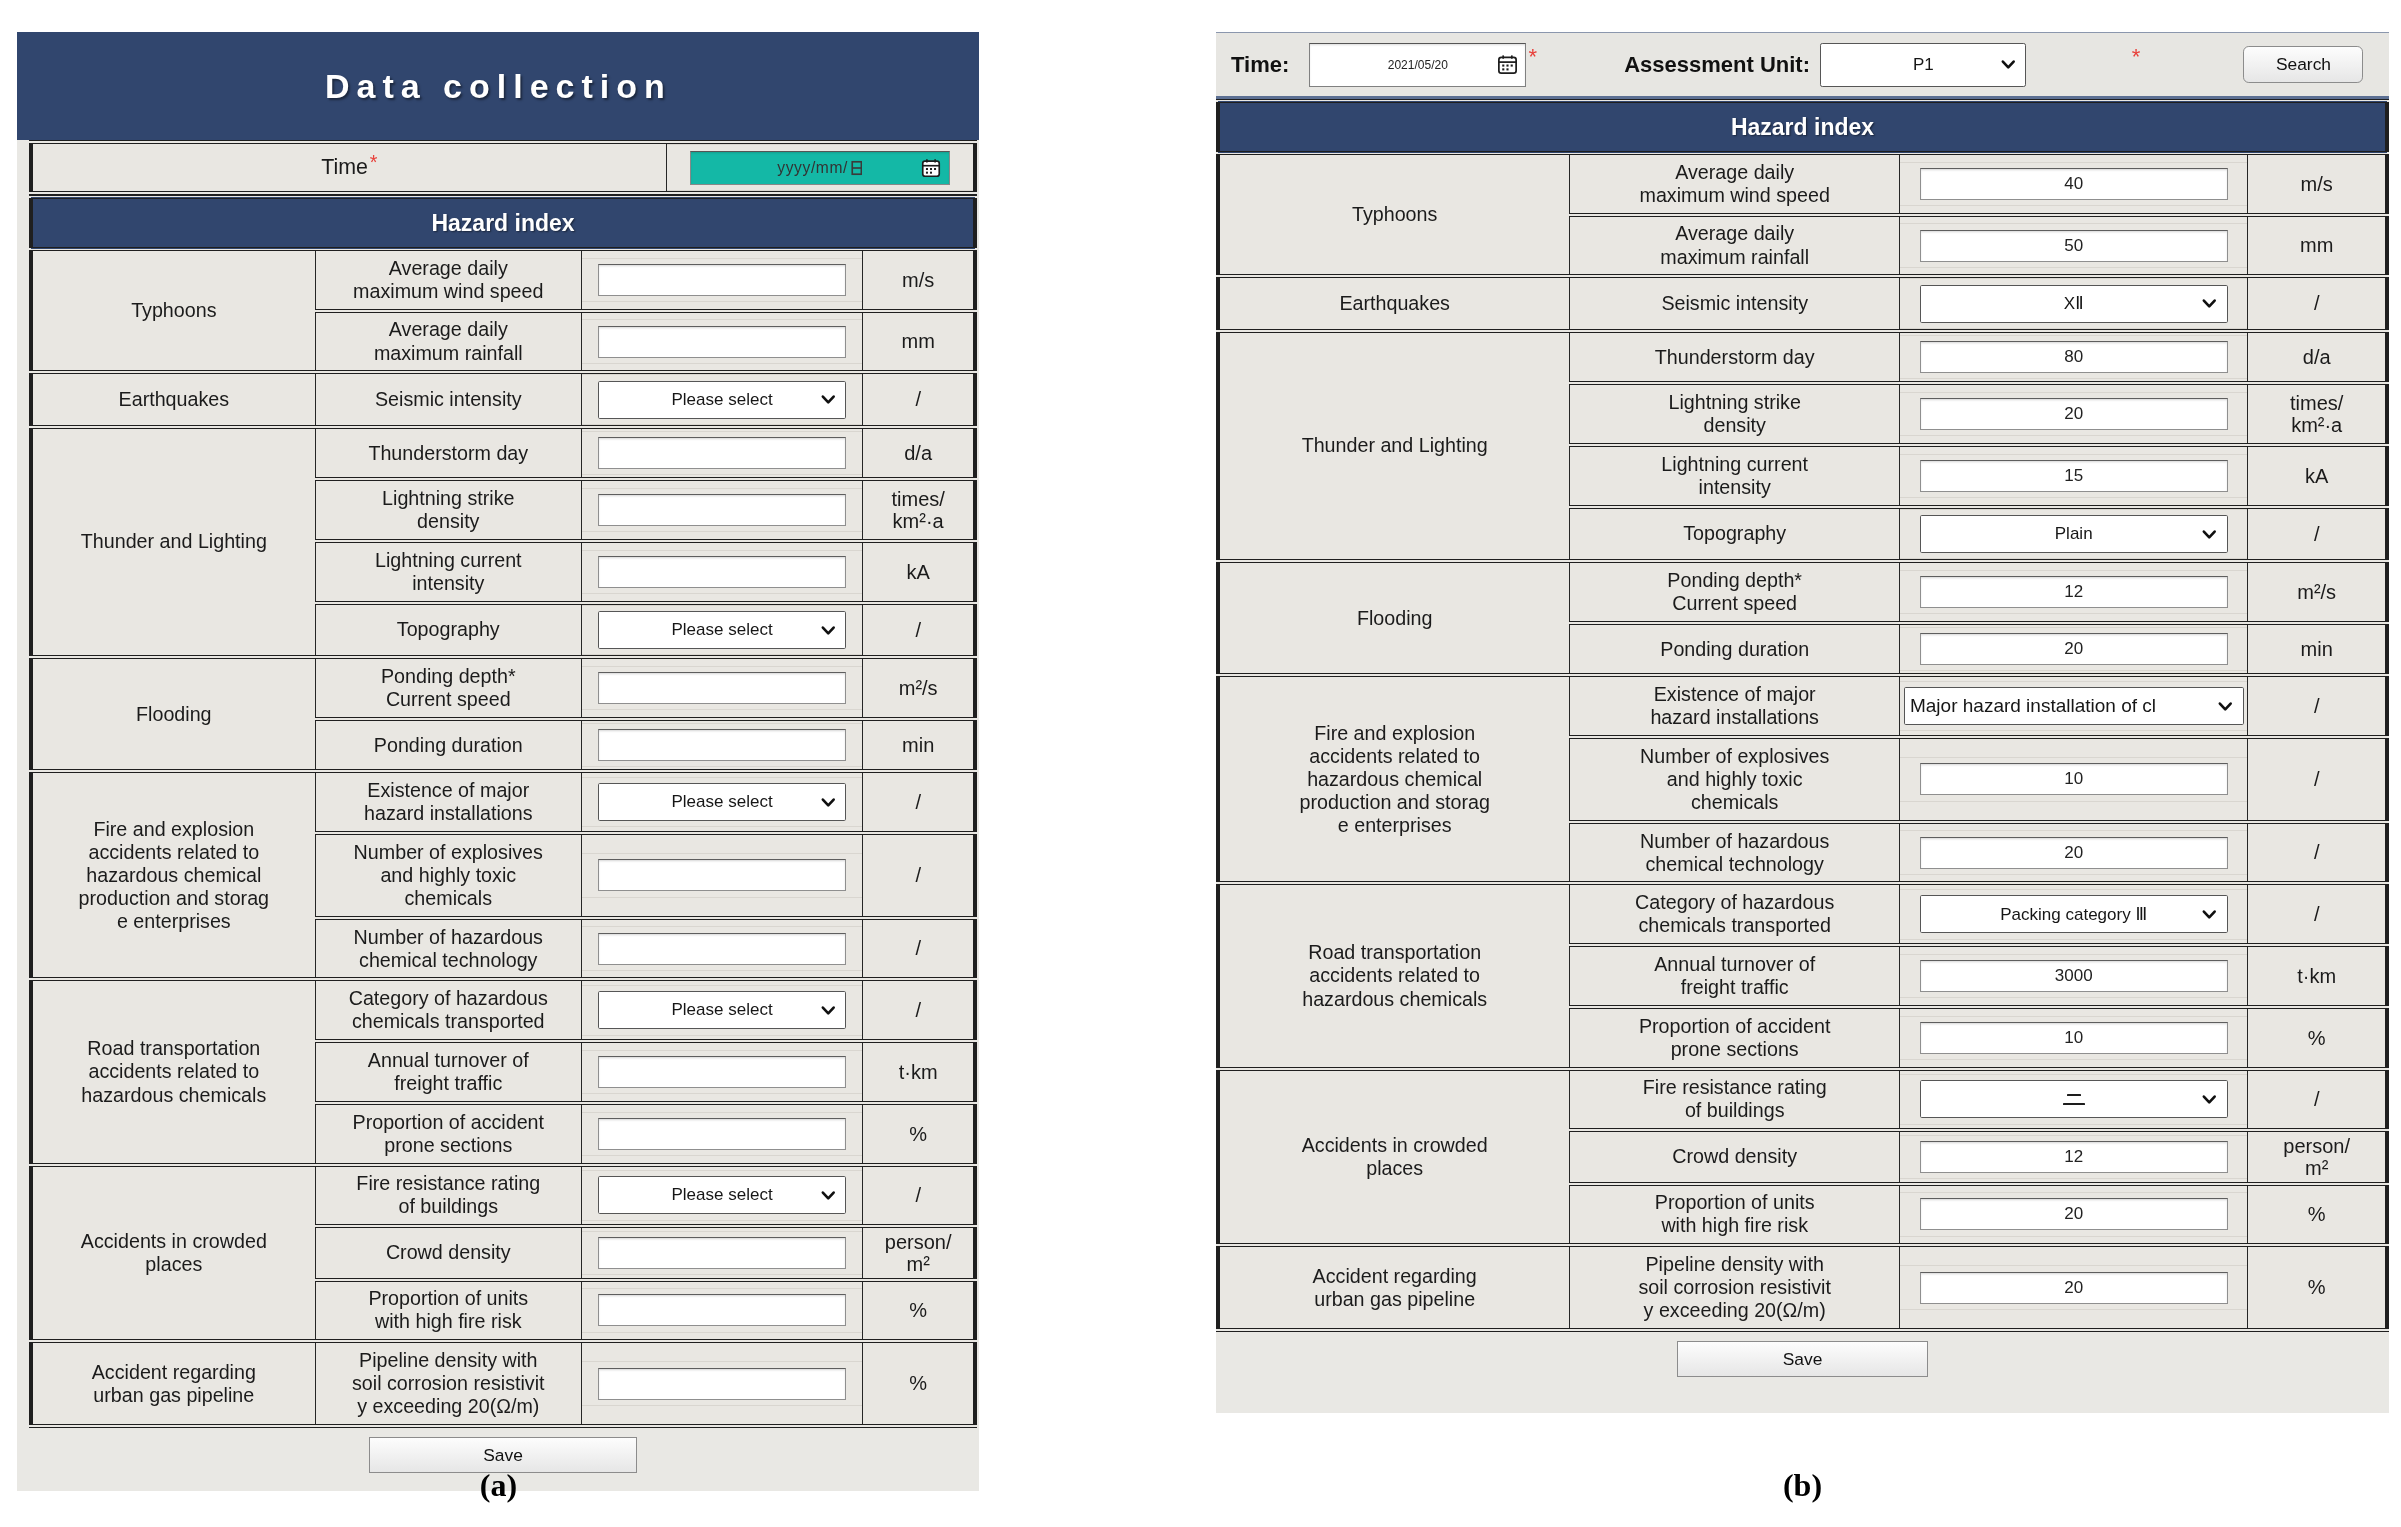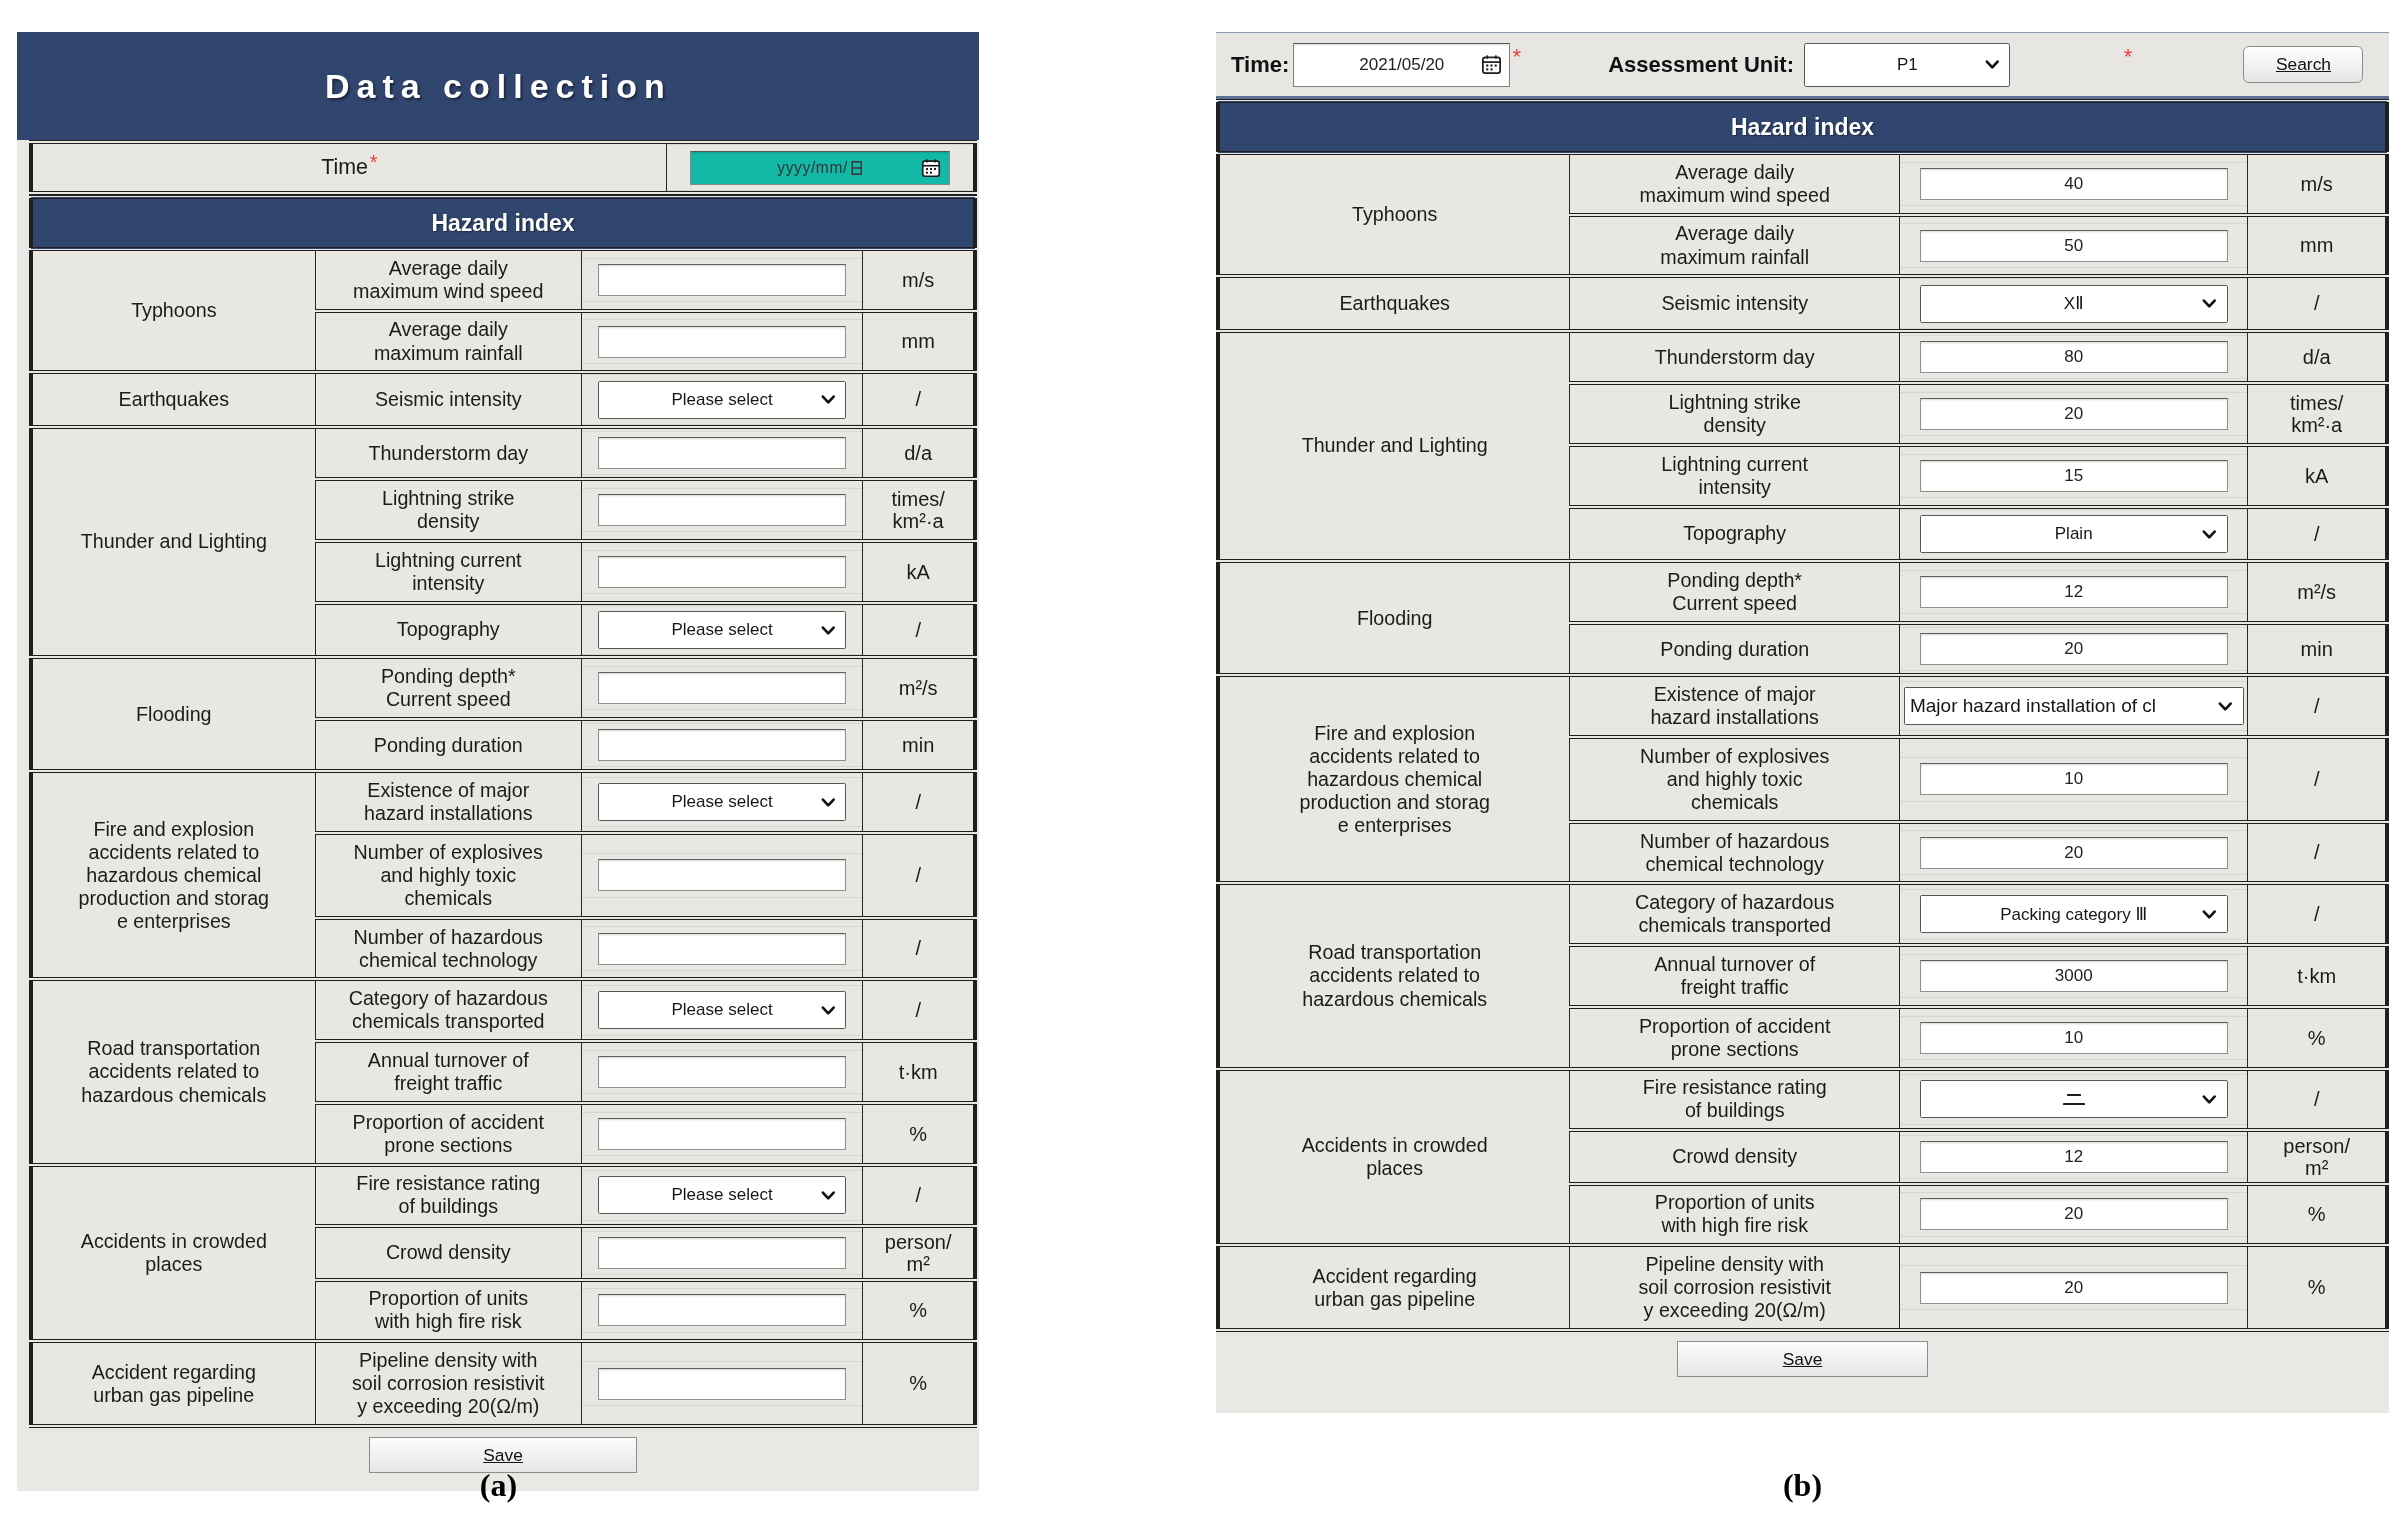--- a/index.html
+++ b/index.html
@@ -80,35 +80,34 @@
   .day-glyph{width:11.6px;height:16px;margin-left:2.9px;}
   .top-t .sel{width:84%;height:34px;}
 
   
   .toolbar{
     display:flex;align-items:center;height:63px;padding:0 25.5px 0 15px;
     background:#e7e6e2;border-bottom:3.5px solid #5d7093;border-top:1.7px solid #8b97ad;
   }
   .tb-label{font-size:22px;font-weight:600;color:#111;}
   .tb-date{
-    width:215px;height:42px;margin-left:4px;background:#fff;
+    width:215px;height:42px;margin-left:20px;background:#fff;
     border:0.6px solid #808080;border-top:1.2px solid #555;
     box-shadow:inset 0 1.2px 1.7px rgba(0,0,0,.12);
     display:flex;align-items:center;justify-content:center;
-    position:relative;font-size:17px;color:#222;
+    position:relative;font-size:12px;color:#222;
   }
   .tb-date .cal{position:absolute;right:5.8px;width:23px;height:23px;}
   .tb-star{color:var(--red,#e8403a);font-size:22px;margin:0 0 15px 2.3px;}
   .tb-assess{margin-left:87px;}
   .tb-sel{width:204px;height:42px;margin-left:10.4px;border-radius:2.3px;}
   .btn{
     background:linear-gradient(#fdfdfd,#e6e6e6);
     border:1.2px solid #8c8c8c;color:#111;
     font-family:"Liberation Sans","DejaVu Sans",sans-serif;
-    text-decoration:underline;
   }
   .search-btn{margin-left:auto;width:120px;height:37px;font-size:17.4px;border-radius:5.8px;}
   .save-row{display:flex;justify-content:center;margin-top:9.3px;}
   .save-a{width:268px;height:36px;font-size:17.4px;border-width:0.6px;}
   .save-b{width:251px;height:36px;font-size:17.4px;border-width:0.6px;}
 
   .cap{
     position:absolute;top:1467px;text-align:center;
     font-family:"Liberation Serif","DejaVu Serif",serif;
     font-size:32px;font-weight:bold;color:#000;

